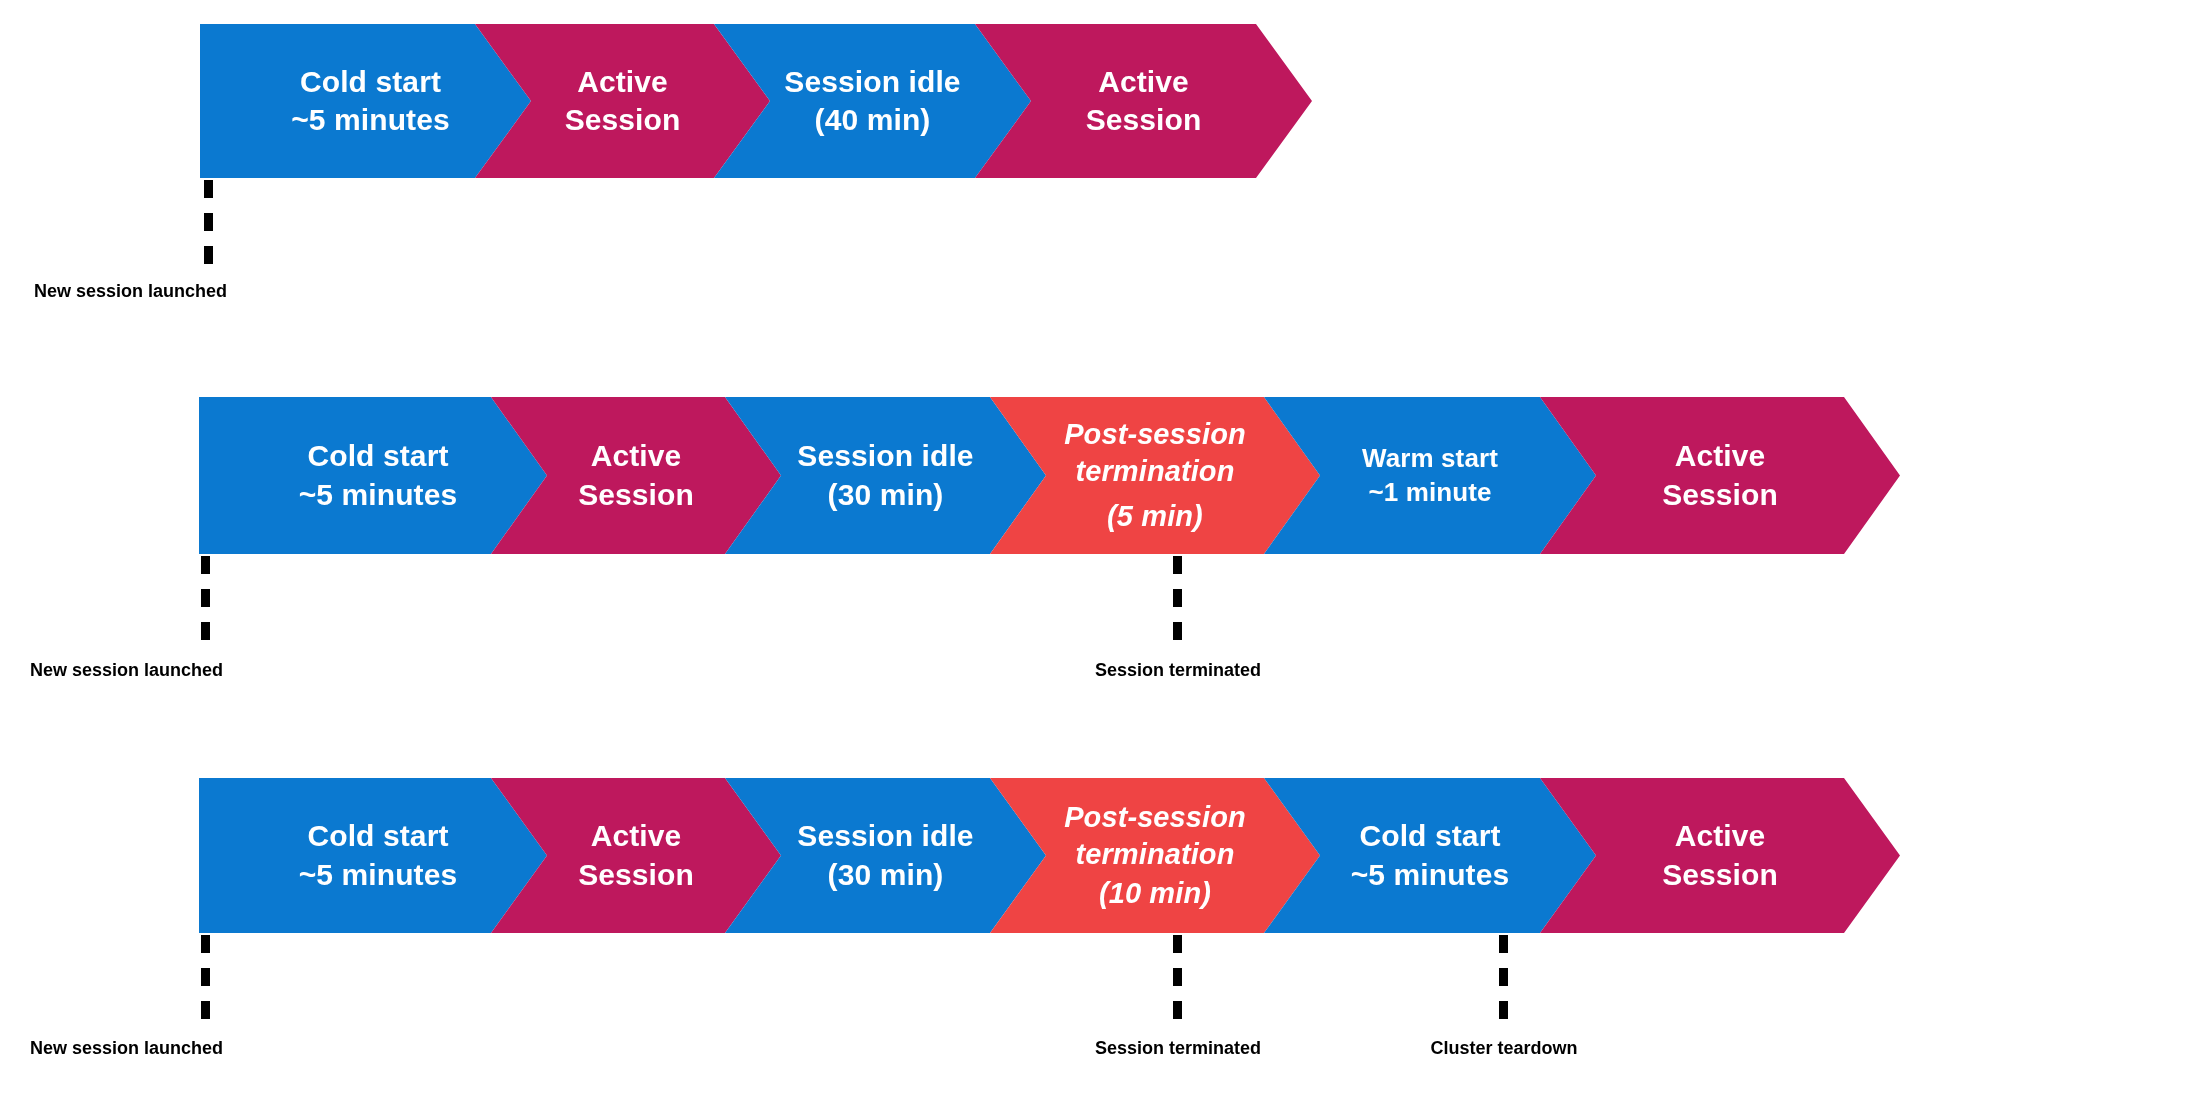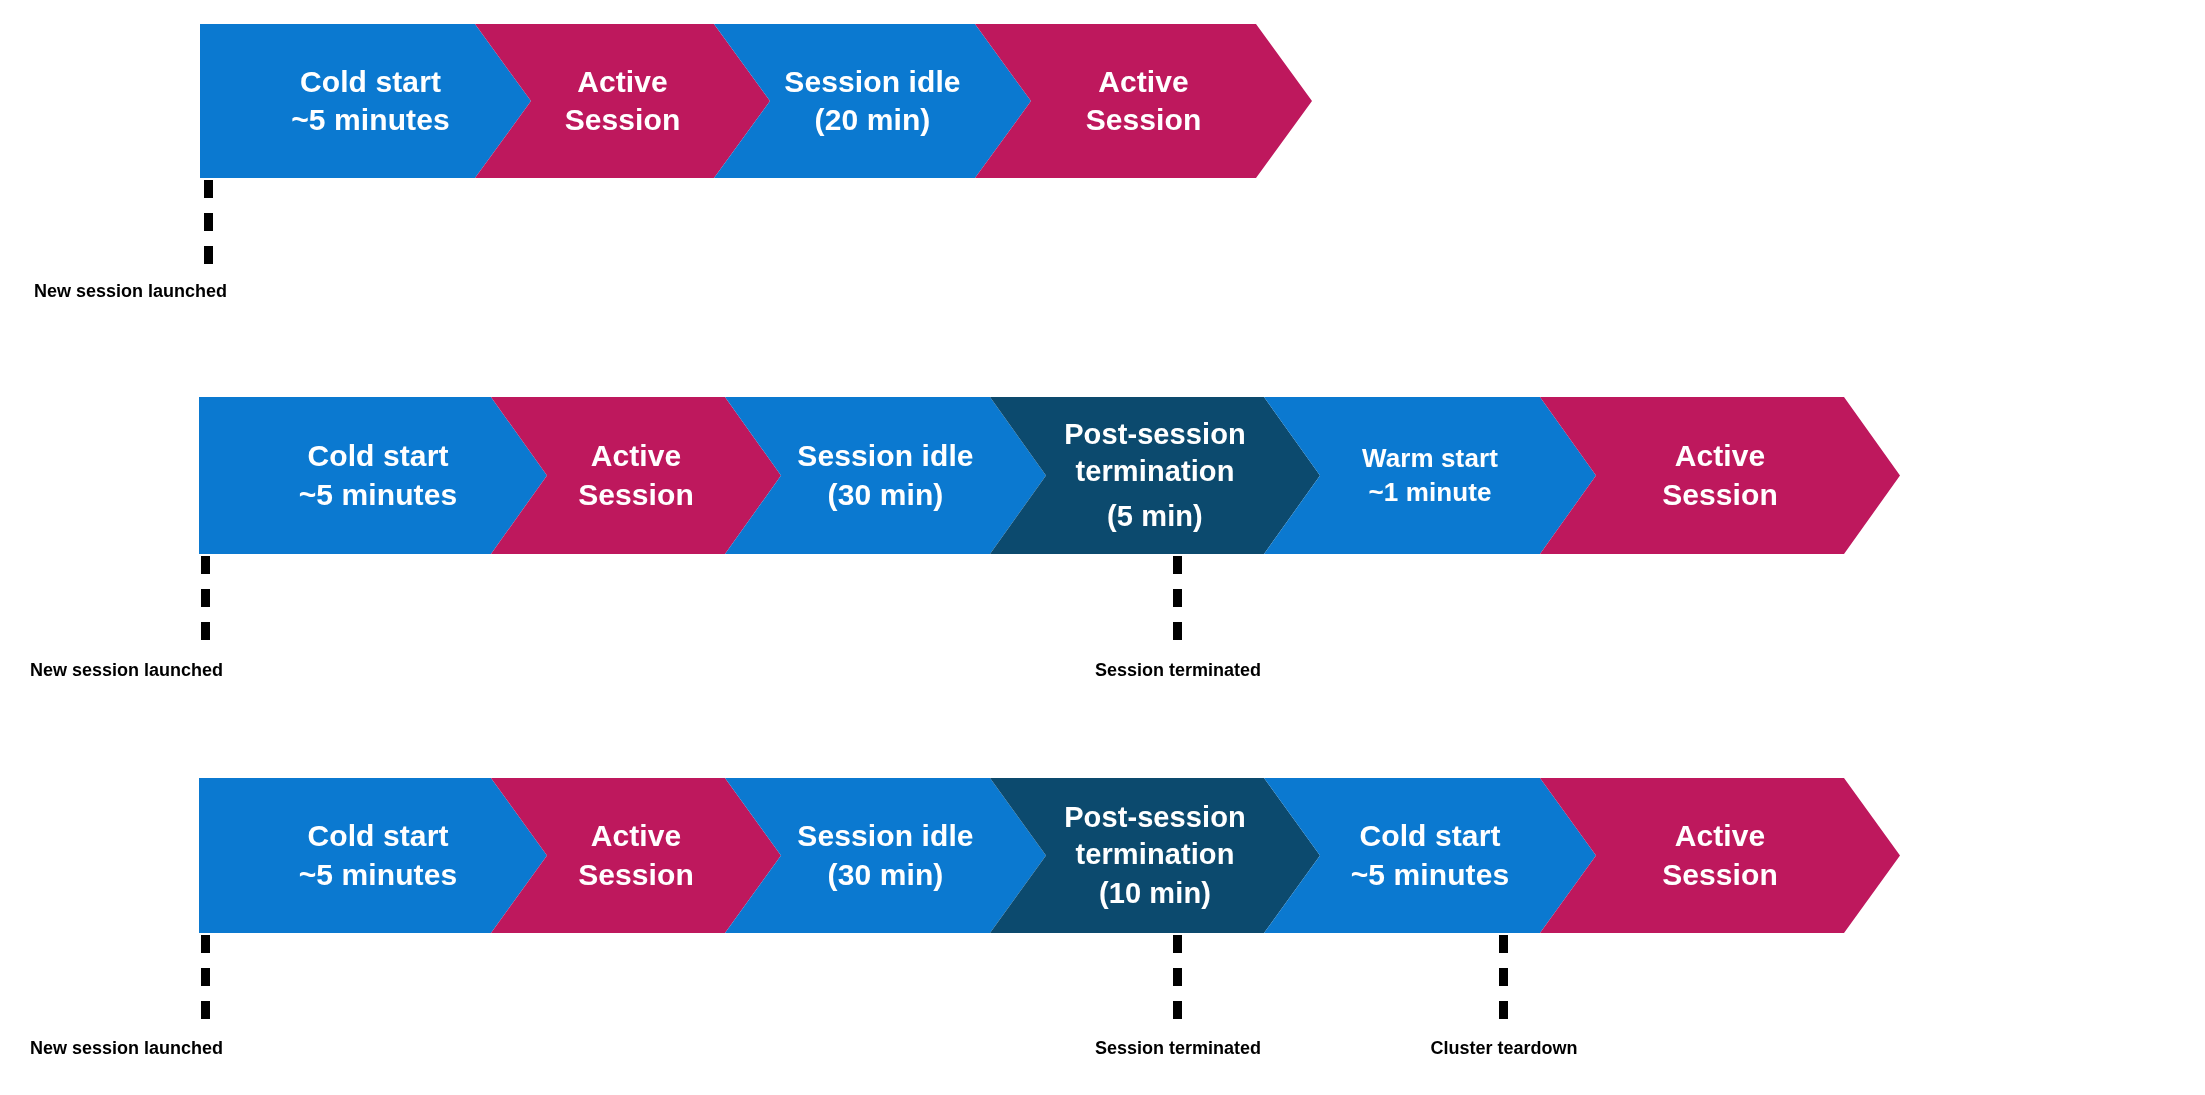--- a/index.html
+++ b/index.html
@@ -36,21 +36,21 @@
     padding-left:10px;
   }
   
   .chev.mid{
     clip-path:polygon(0 0, calc(100% - 56px) 0, 100% 50%, calc(100% - 56px) 100%, 0 100%, 56px 50%);
     margin-left:-56px;
   }
 
   .c-blue{background:#0B79D0;}
   .c-cyan{background:#be185d;}
-  .c-navy{background:#0c4a6e;}
+  .c-navy{background:#ef4444;font-style:italic;}
 
   
   .dash{
     position:absolute;
     width:9px;
     background-image:linear-gradient(to bottom,#000 0 18px, transparent 18px 33px);
     background-size:9px 33px;
     background-repeat:repeat-y;
   }
 
@@ -85,21 +85,21 @@
     <div class="chev first c-blue" style="width:331px;font-size:30px;">
       <span class="ln">Cold start</span>
       <span class="ln">~5 minutes</span>
     </div>
     <div class="chev mid c-cyan" style="width:295px;font-size:30px;">
       <span class="ln">Active</span>
       <span class="ln">Session</span>
     </div>
     <div class="chev mid c-blue" style="width:317px;font-size:30px;">
       <span class="ln">Session idle</span>
-      <span class="ln">(20 min)</span>
+      <span class="ln">(40 min)</span>
     </div>
     <div class="chev mid c-cyan" style="width:337px;font-size:30px;">
       <span class="ln">Active</span>
       <span class="ln">Session</span>
     </div>
   </div>
 
   <div class="dash" style="left:192px; top:180px; height:98px;"></div>
   <div class="caption" style="left:22px; top:281px;">New session launched</div>
 

